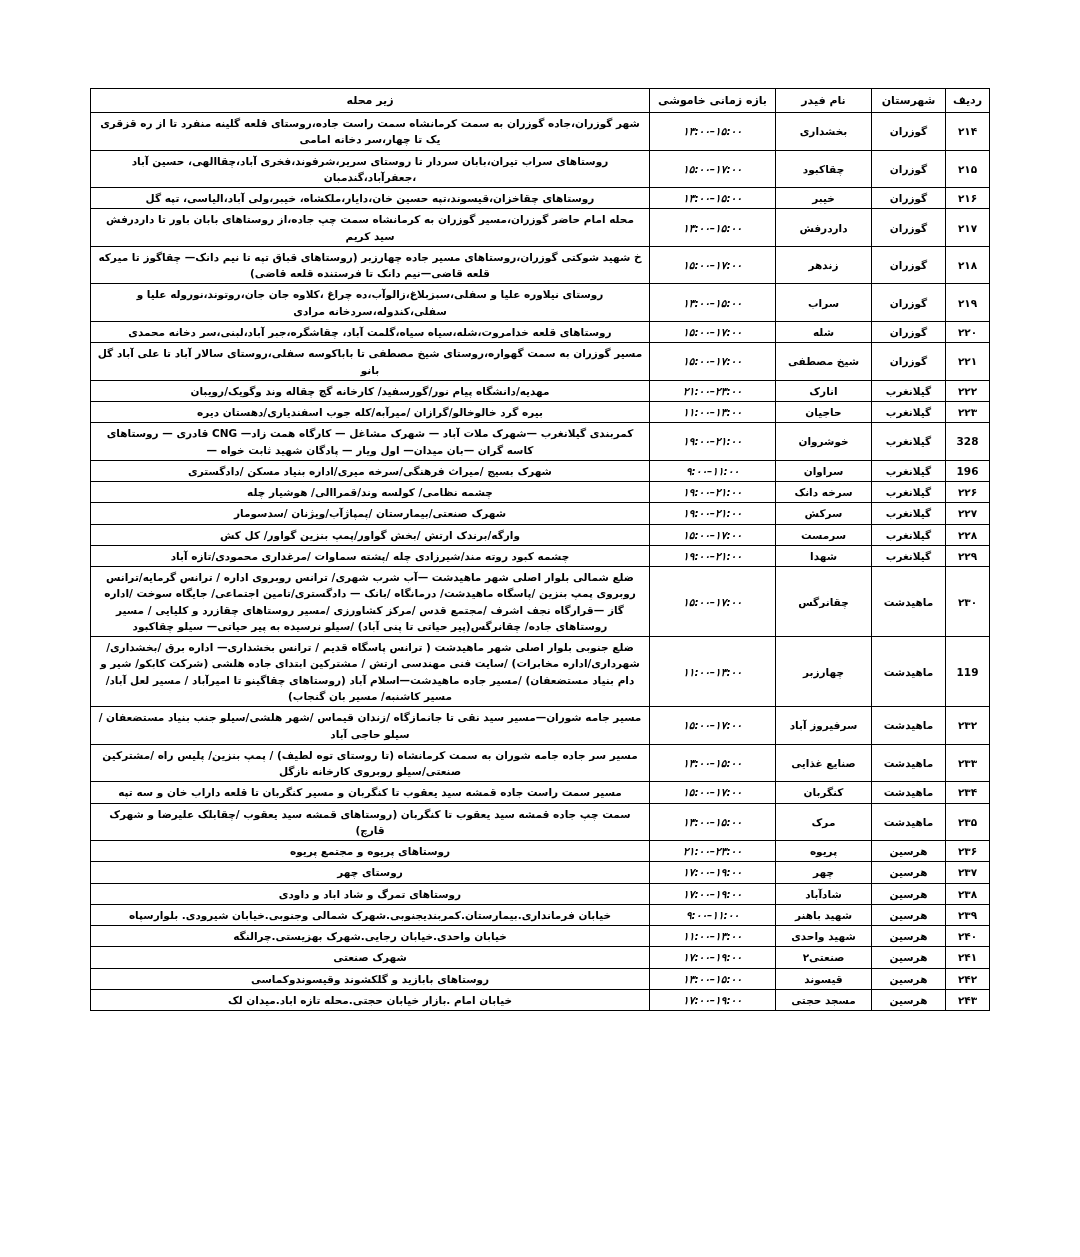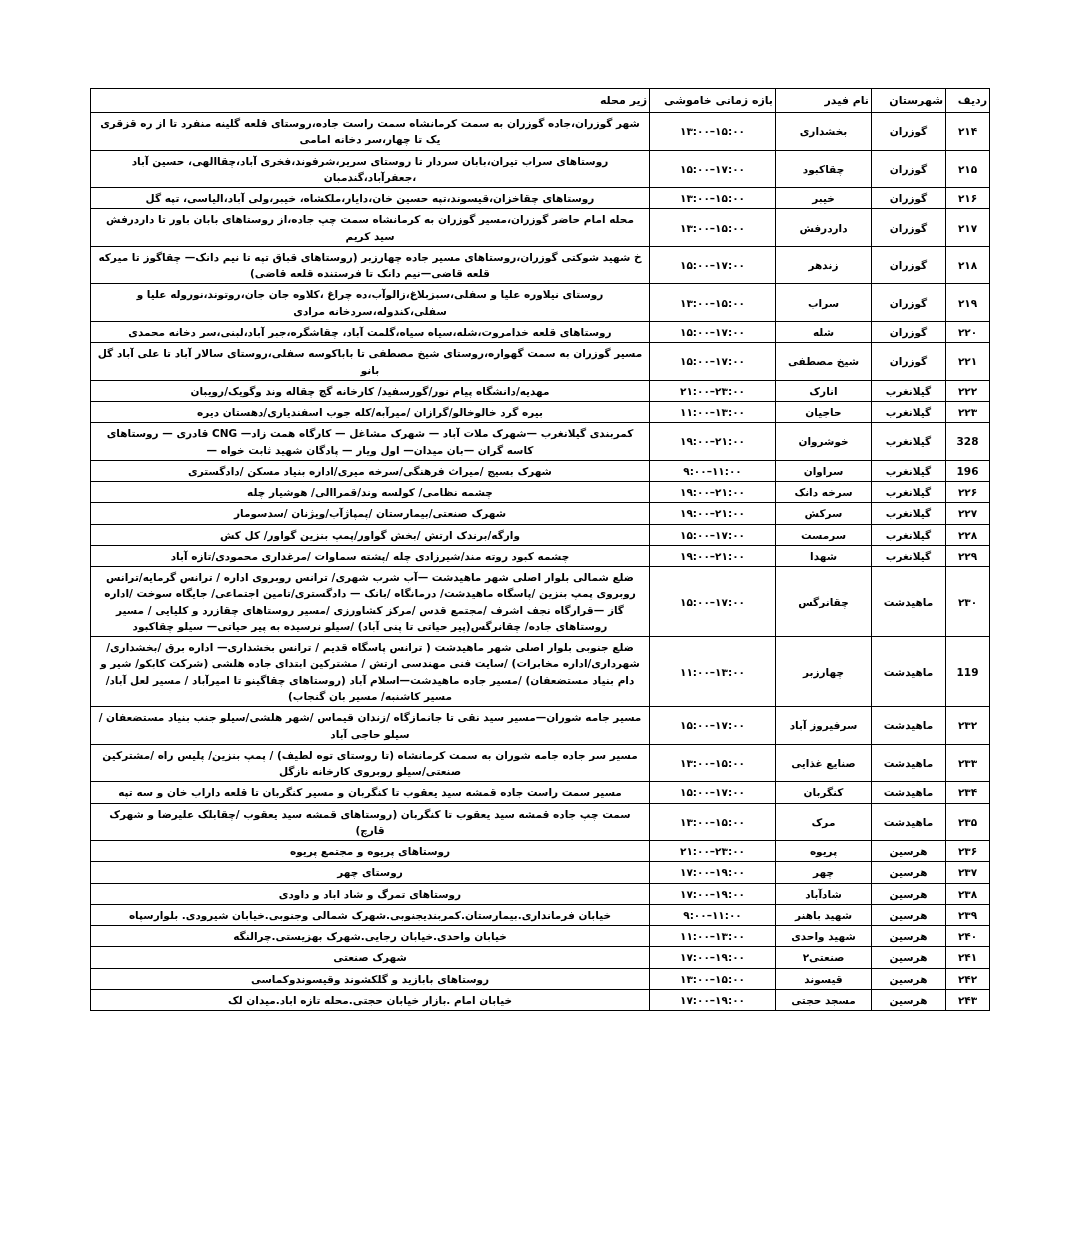--- a/index.html
+++ b/index.html
@@ -32,29 +32,28 @@
     font-size: 10.5px;
     line-height: 1.55;
     text-align: center;
     vertical-align: middle;
     padding: 2px 4px;
     word-wrap: break-word;
   }
   table.outage th {
     font-size: 11px;
     padding: 3px 2px;
-    text-align: right;
   }
   col.c-row    { width: 44px; }
   col.c-county { width: 74px; }
   col.c-feeder { width: 96px; }
   col.c-time   { width: 126px; }
   col.c-area   { width: auto; }
   td.time-cell { white-space: nowrap; }
-  td.time-cell span { direction: ltr; unicode-bidi: isolate; display: inline-block; }
+  td.time-cell span { direction: ltr; unicode-bidi: isolate; display: inline-block; font-style: italic; }
   td.area-cell { line-height: 1.75; }
 </style>
 </head>
 <body>
 
 <div class="sheet">
   <table class="outage">
     <colgroup>
       <col class="c-row">
       <col class="c-county">

